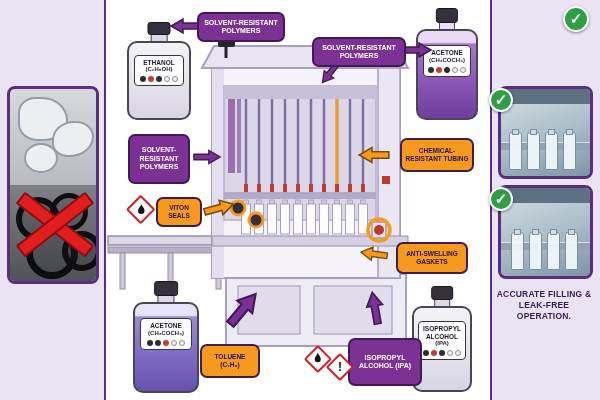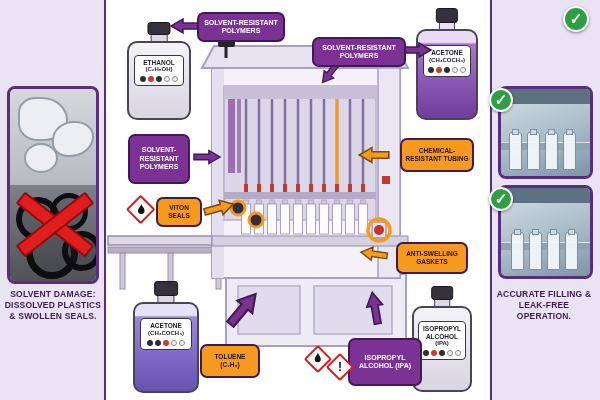--- a/index.html
+++ b/index.html
@@ -158,21 +158,20 @@
     </div>
     <div class="photoHalf seals">
       <div class="ring" style="left:6px;top:12px;width:32px;height:32px;border-width:6px"></div>
       <div class="ring" style="left:40px;top:8px;width:28px;height:28px;border-width:5px"></div>
       <div class="ring" style="left:16px;top:42px;width:38px;height:38px;border-width:7px"></div>
       <div class="ring" style="left:52px;top:46px;width:28px;height:28px;border-width:6px"></div>
     </div>
     <div class="xbar" style="left:1px;top:128px;width:84px;height:11px;transform:rotate(38deg)"></div>
     <div class="xbar" style="left:1px;top:128px;width:84px;height:11px;transform:rotate(-38deg)"></div>
   </div>
-  <div class="caption" style="left:2px;top:289px;width:102px">SOLVENT DAMAGE: DISSOLVED PLASTICS &amp; SWOLLEN SEALS.</div>
 
   <div class="frame" style="left:498px;top:86px;width:95px;height:93px">
     <div class="photoR">
       <div class="machband"></div>
       <div class="machrail"></div>
       <div class="pbottle" style="left:8px"></div>
       <div class="pbottle" style="left:26px"></div>
       <div class="pbottle" style="left:44px"></div>
       <div class="pbottle" style="left:62px"></div>
     </div>

